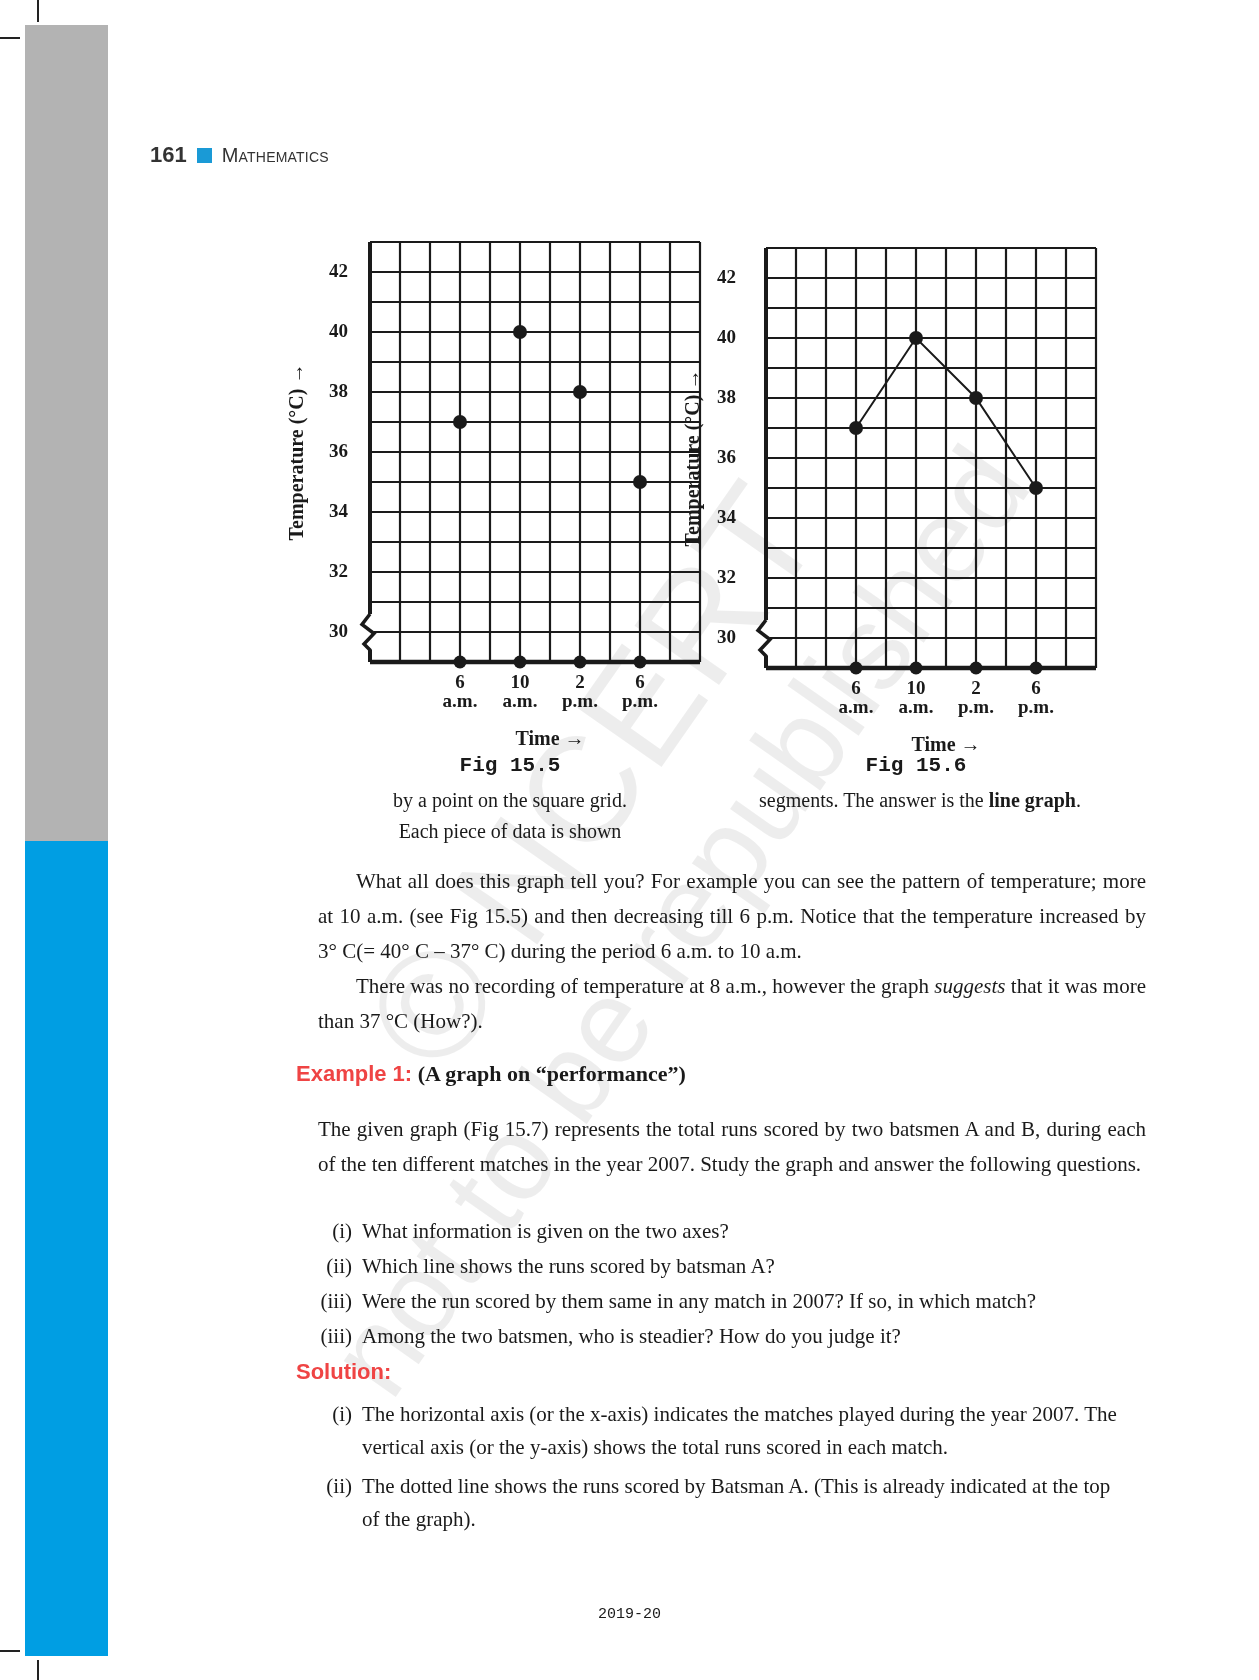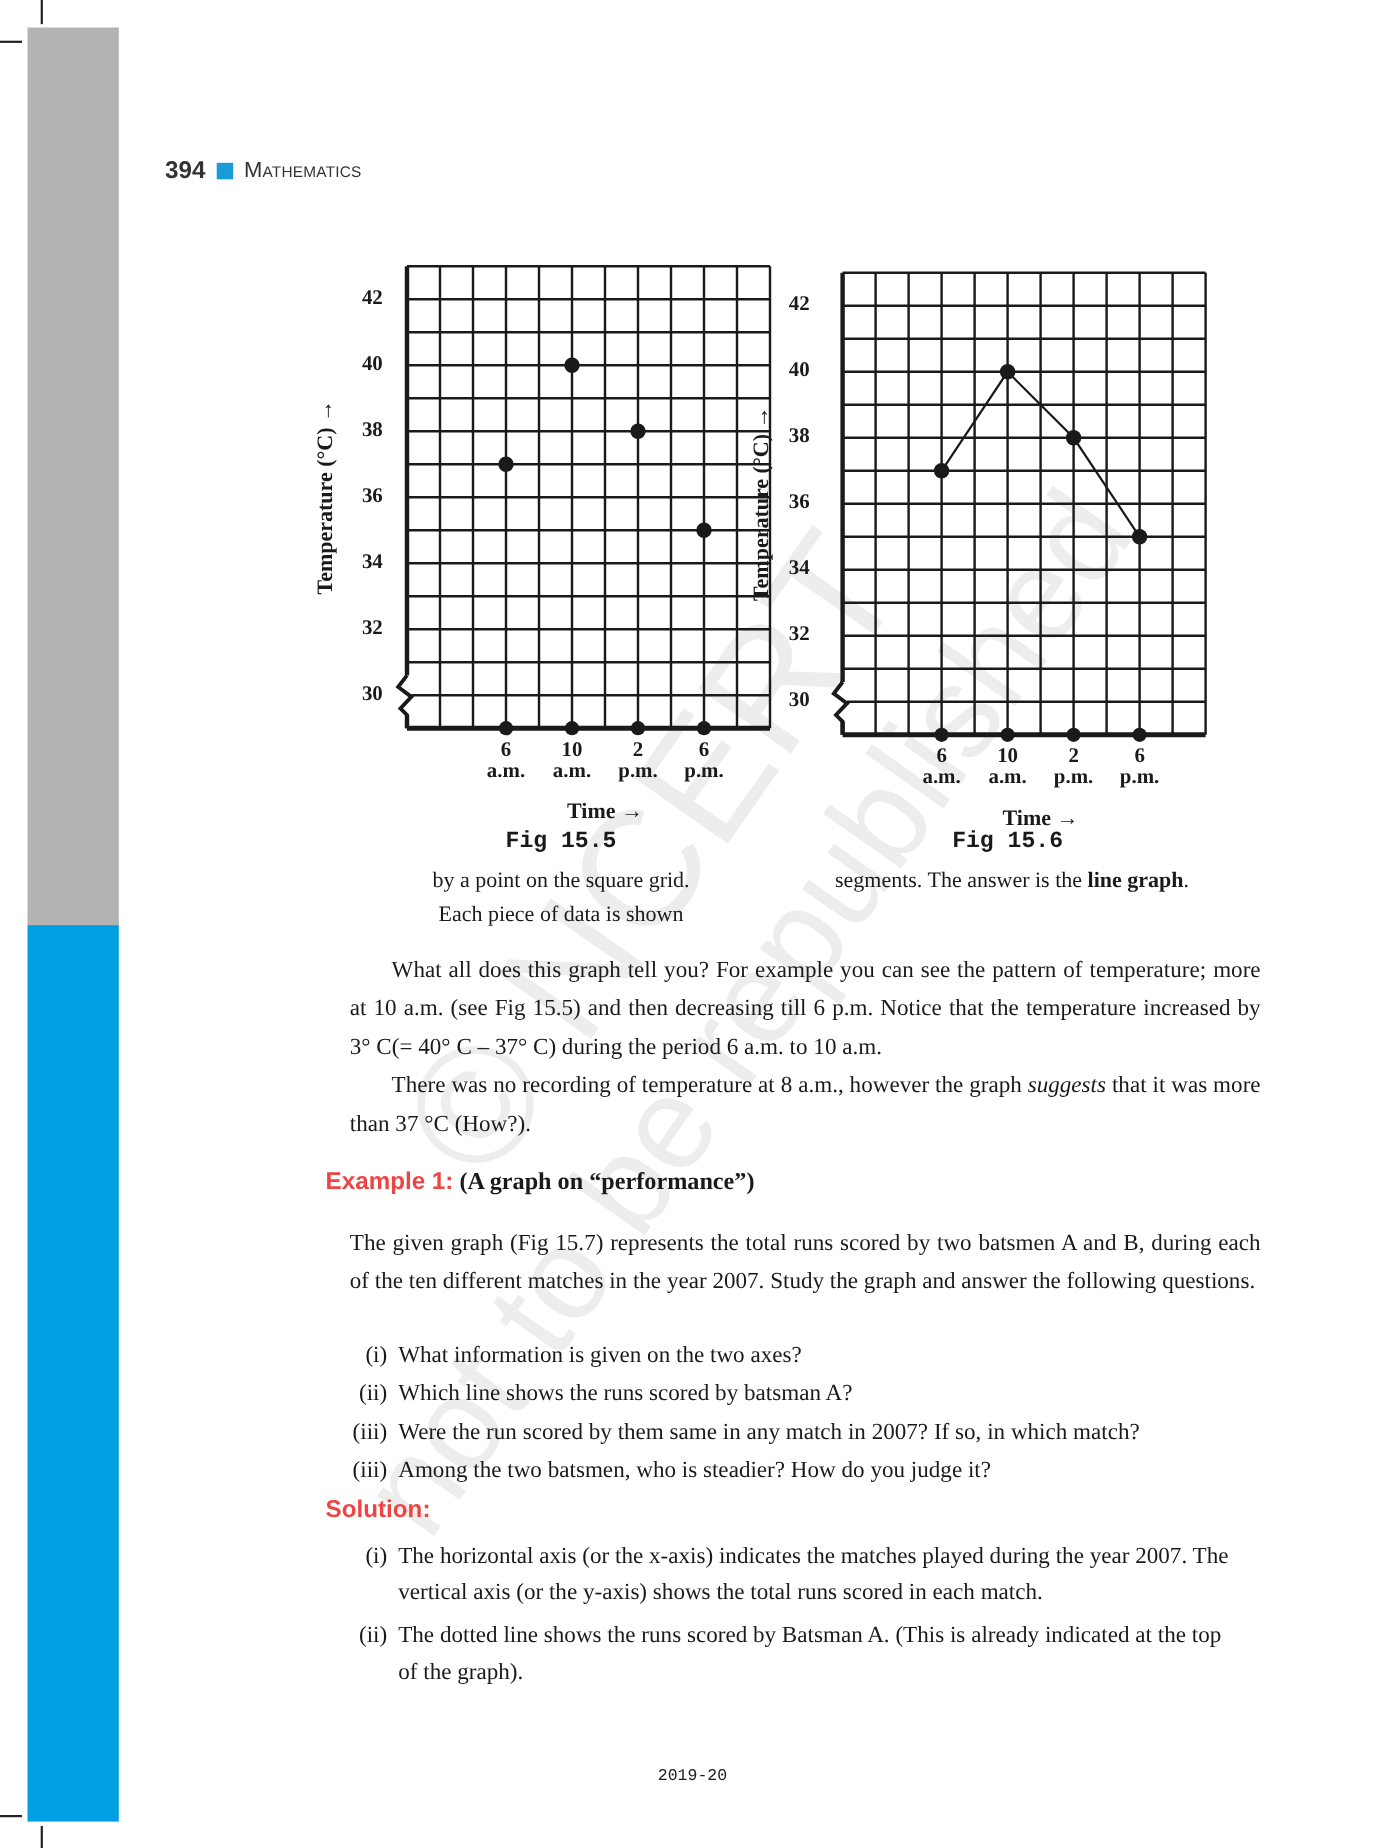--- a/index.html
+++ b/index.html
@@ -31,21 +31,21 @@
 
 <div class="abs crop" style="left:37px;top:0;width:2px;height:22px;"></div>
 <div class="abs crop" style="left:0;top:37px;width:20px;height:2px;"></div>
 <div class="abs crop" style="left:37px;top:1660px;width:2px;height:20px;"></div>
 <div class="abs crop" style="left:0;top:1650px;width:20px;height:2px;"></div>
 
 <div class="abs side-gray"></div>
 <div class="abs side-blue"></div>
 
 <div class="abs header">
-  <span class="pg">394</span>
+  <span class="pg">161</span>
   <span class="sq"></span>
   <span class="title">Mathematics</span>
 </div>
 
 <div class="abs watermark">
   <div>© NCERT</div>
 </div>
 <div class="abs watermark" style="left:300px;top:1340px;font-size:120px;">
   <div>not to be republished</div>
 </div>

